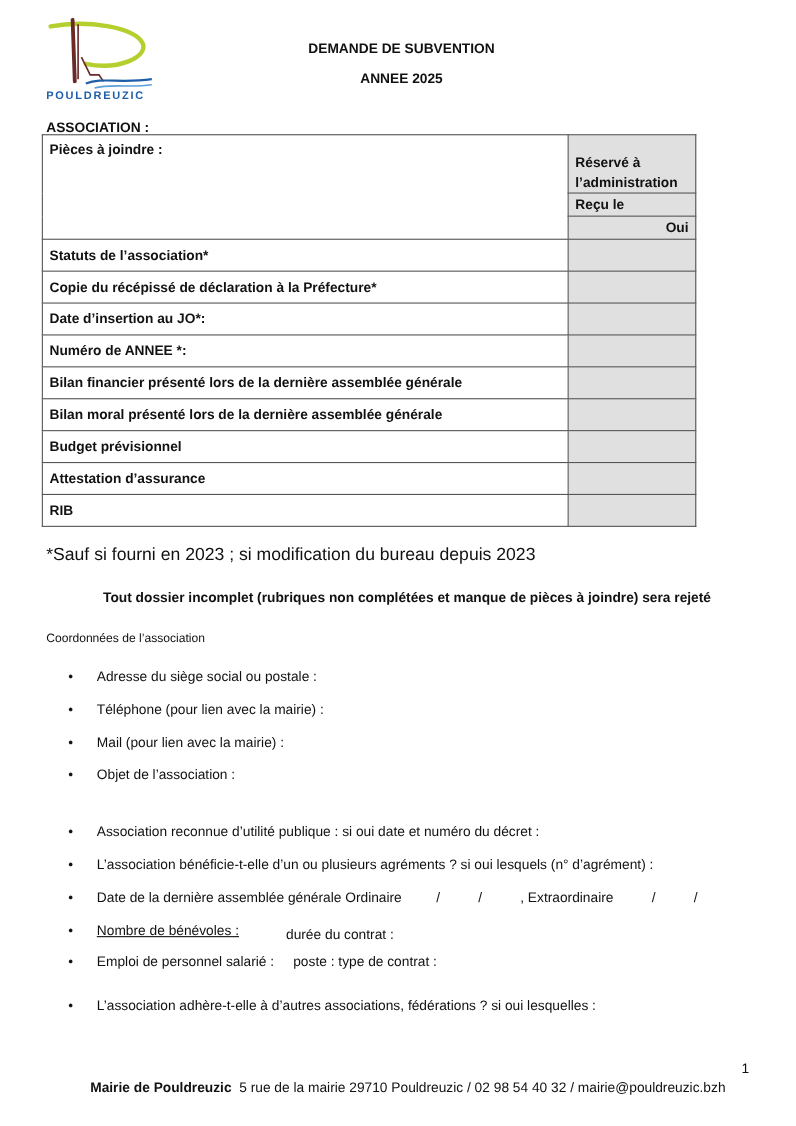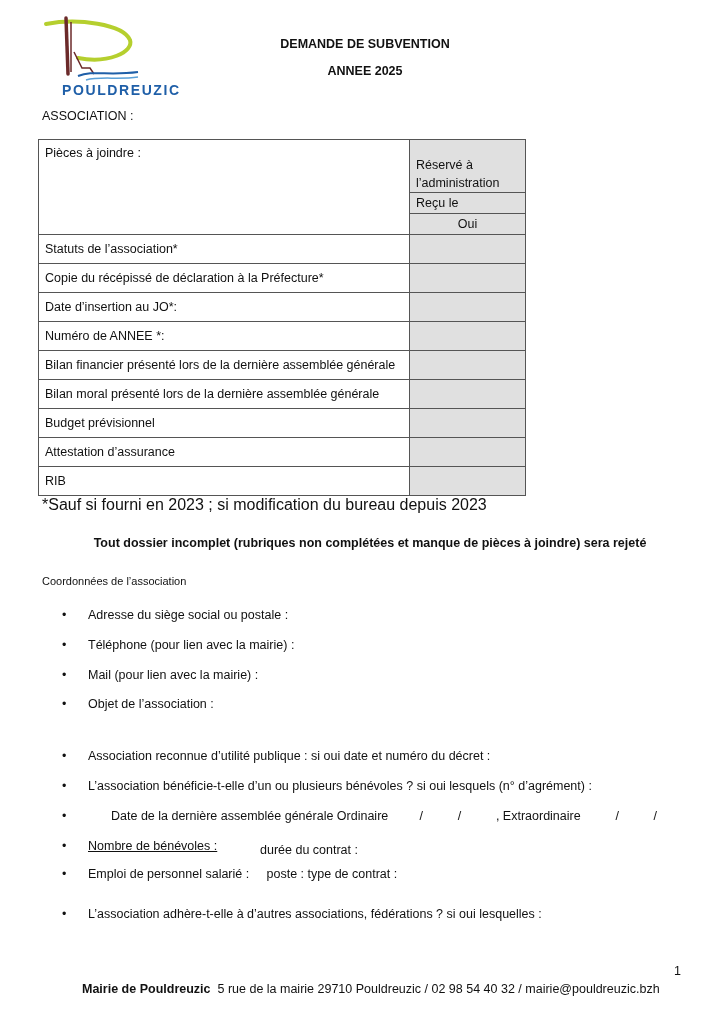--- a/index.html
+++ b/index.html
@@ -1,26 +1,26 @@
 <!DOCTYPE html>
 <html><head>
   <meta charset="utf-8">
   <style>
     html, body { margin: 0; padding: 0; background: #fff; }
     body { width: 724px; height: 1024px; position: relative; overflow: hidden;
       font-family: "Liberation Sans", "DejaVu Sans", sans-serif; color: #111; font-size: 12.5px; }
     .abs { position: absolute; }
     .logo { left: 38px; top: 12px; width: 108px; height: 88px; }
-    .logo-text { position: absolute; left: 24px; top: 70px; font-size: 14px; letter-spacing: 1.6px;
+    .logo-text { position: absolute; left: 4px; top: 70px; font-size: 10px; letter-spacing: 1.6px;
       color: #1f5fa8; font-weight: bold; }
     .title { left: 0; width: 724px; text-align: center; font-weight: bold; font-size: 12.5px; }
     .title1 { top: 37px; left: 3px; }
     .title2 { top: 64px; left: 3px; }
-    .assoc { left: 42px; top: 109px; font-weight: normal; font-size: 12.5px; }
-    table.pieces { position: absolute; left: 38px; top: 139px; width: 488px; border-collapse: collapse; }
+    .assoc { left: 42px; top: 109px; font-weight: bold; font-size: 12.5px; }
+    table.pieces { position: absolute; left: 38px; top: 122px; width: 595px; border-collapse: collapse; font-weight: bold; }
     table.pieces td { border: 1.5px solid #555; padding: 0 6px; font-size: 12.5px; vertical-align: middle; }
     table.pieces td.gray { background: #e0e0e0; width: 103px; }
     .row-h { height: 29px; }
     .note { left: 42px; top: 496px; font-size: 16px; }
     .warning { left: 0; width: 724px; text-align: center; top: 536px; font-weight: bold; font-size: 12.5px; left: 8px; }
     .section { left: 42px; top: 575px; font-weight: normal; font-size: 11px; }
     .bullet { left: 62px; font-size: 12.5px; }
     .bullet-text { left: 88px; font-size: 12.5px; white-space: pre; }
     .footer { left: 82px; top: 982px; font-size: 12.5px; white-space: pre; }
     .footer b { font-weight: bold; }
@@ -49,21 +49,21 @@
 <table class="pieces">
   <tbody>
       <tr style="height:42px;">
     <td rowspan="3" style="vertical-align:top; padding-top:6px;">Pièces à joindre :</td>
     <td class="gray" style="line-height:18px; padding-top:16px;">Réservé à l’administration</td>
   </tr>
   <tr style="height:21px;">
     <td class="gray">Reçu le</td>
   </tr>
   <tr style="height:21px;">
-    <td class="gray" style="text-align:center;">Oui</td>
+    <td class="gray" style="text-align:right;">Oui</td>
   </tr>
   <tr class="row-h">
     <td>Statuts de l’association*</td>
     <td class="gray"></td>
   </tr>
   <tr class="row-h">
     <td>Copie du récépissé de déclaration à la Préfecture*</td>
     <td class="gray"></td>
   </tr>
   <tr class="row-h">
@@ -112,24 +112,24 @@
 <div class="abs bullet" style="top:668px;">•</div>
 <div class="abs bullet-text" style="top:668px;">Mail (pour lien avec la mairie) :</div>
 
 <div class="abs bullet" style="top:697px;">•</div>
 <div class="abs bullet-text" style="top:697px;">Objet de l’association :</div>
 
 <div class="abs bullet" style="top:749px;">•</div>
 <div class="abs bullet-text" style="top:749px;">Association reconnue d’utilité publique : si oui date et numéro du décret :</div>
 
 <div class="abs bullet" style="top:779px;">•</div>
-<div class="abs bullet-text" style="top:779px;">L’association bénéficie-t-elle d’un ou plusieurs bénévoles ? si oui lesquels (n° d’agrément) :</div>
+<div class="abs bullet-text" style="top:779px;">L’association bénéficie-t-elle d’un ou plusieurs agréments ? si oui lesquels (n° d’agrément) :</div>
 
 <div class="abs bullet" style="top:809px;">•</div>
-<div class="abs bullet-text" style="top:809px;margin-left:23px;">Date de la dernière assemblée générale Ordinaire         /          /          , Extraordinaire          /          /</div>
+<div class="abs bullet-text" style="top:809px;">Date de la dernière assemblée générale Ordinaire         /          /          , Extraordinaire          /          /</div>
 
 <div class="abs bullet" style="top:839px;">•</div>
 <div class="abs bullet-text" style="top:839px;text-decoration:underline;">Nombre de bénévoles :</div>
 
 <div class="abs bullet" style="top:867px;">•</div>
 <div class="abs bullet-text" style="top:867px;">Emploi de personnel salarié :     poste : type de contrat :</div>
 <div class="abs bullet-text" style="top:843px; left:260px;">durée du contrat :</div>
 
 <div class="abs bullet" style="top:907px;">•</div>
 <div class="abs bullet-text" style="top:907px;">L’association adhère-t-elle à d’autres associations, fédérations ? si oui lesquelles :</div>

